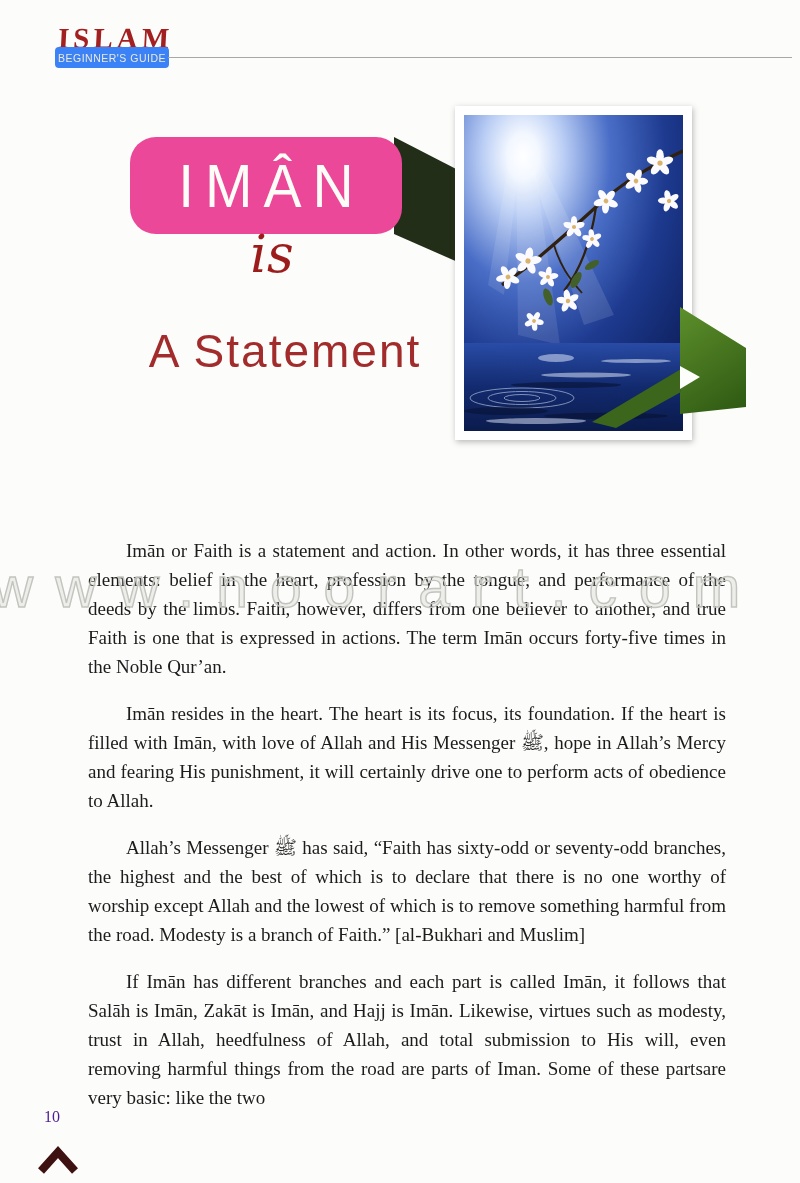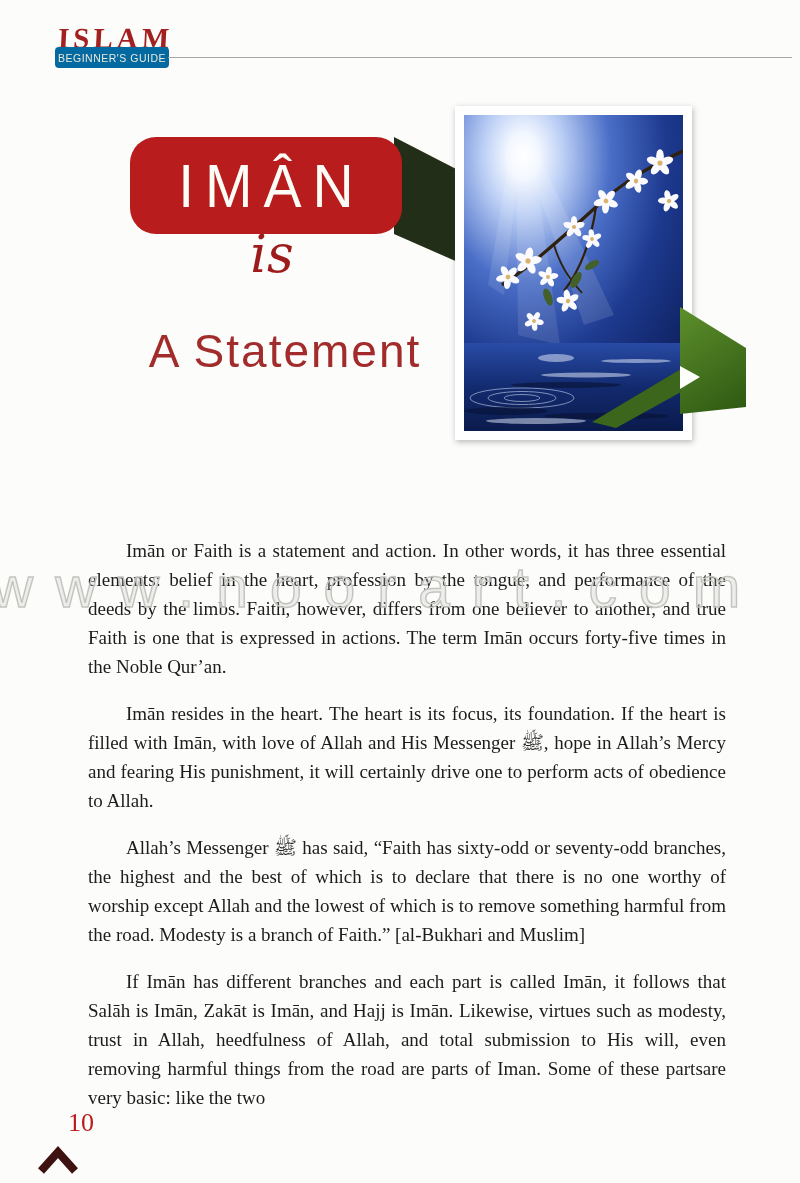--- a/index.html
+++ b/index.html
@@ -13,39 +13,39 @@
   }
   
   .brand-title{
     position:absolute;left:58px;top:22px;
     font-family:"Liberation Serif",serif;
     font-weight:bold;font-size:29px;letter-spacing:4px;
     color:#a32020;transform:skewX(-3deg);
   }
   .brand-bar{
     position:absolute;left:55px;top:47px;width:114px;height:21px;
-    background:#0369a1;border-radius:4px;
+    background:#3b82f6;border-radius:4px;
     display:flex;align-items:center;justify-content:center;
   }
   .brand-bar span{
     font-family:"Liberation Sans",sans-serif;
     font-size:10.5px;letter-spacing:0.5px;color:#ece9da;
   }
   .header-rule{
     position:absolute;left:168px;top:57px;width:624px;height:1px;
     background:#a8a8a4;
   }
   
   .hero{position:absolute;left:0;top:0;width:800px;height:480px;}
   .deco-svg{position:absolute;left:380px;top:100px;pointer-events:none;}
   .wedge-svg{z-index:1;}
   .ribbon-svg{z-index:4;}
   .banner{
     position:absolute;left:130px;top:137px;width:272px;height:97px;
-    background:#b91c1c;border-radius:26px;z-index:2;
+    background:#ec4899;border-radius:26px;z-index:2;
     display:flex;align-items:center;justify-content:center;
   }
   .banner-title{
     font-family:"Liberation Sans",sans-serif;
     font-size:57px;font-weight:400;color:#fdfdf7;
     letter-spacing:11px;padding-left:11px;
     transform:scaleY(1.06);
   }
   .script-word{
     position:absolute;left:136px;top:228px;width:272px;
@@ -80,21 +80,21 @@
   }
   .body-text p{
     margin:0 0 18px 0;
     font-size:19px;line-height:29px;
     text-align:justify;text-indent:38px;
     color:#1c1c1c;
   }
   
   .page-number{
     position:absolute;left:44px;top:1108px;
-    font-size:26px;color:#b91c1c;font-family:"Liberation Serif",serif;margin-left:24px;
+    font-size:16px;color:#4c1d95;font-family:"Liberation Serif",serif;
   }
   .chevron{position:absolute;left:38px;top:1146px;}
 </style>
 </head>
 <body>
 
 <div class="page">
 
   <div class="brand-title">ISLAM</div>
   <div class="brand-bar">

